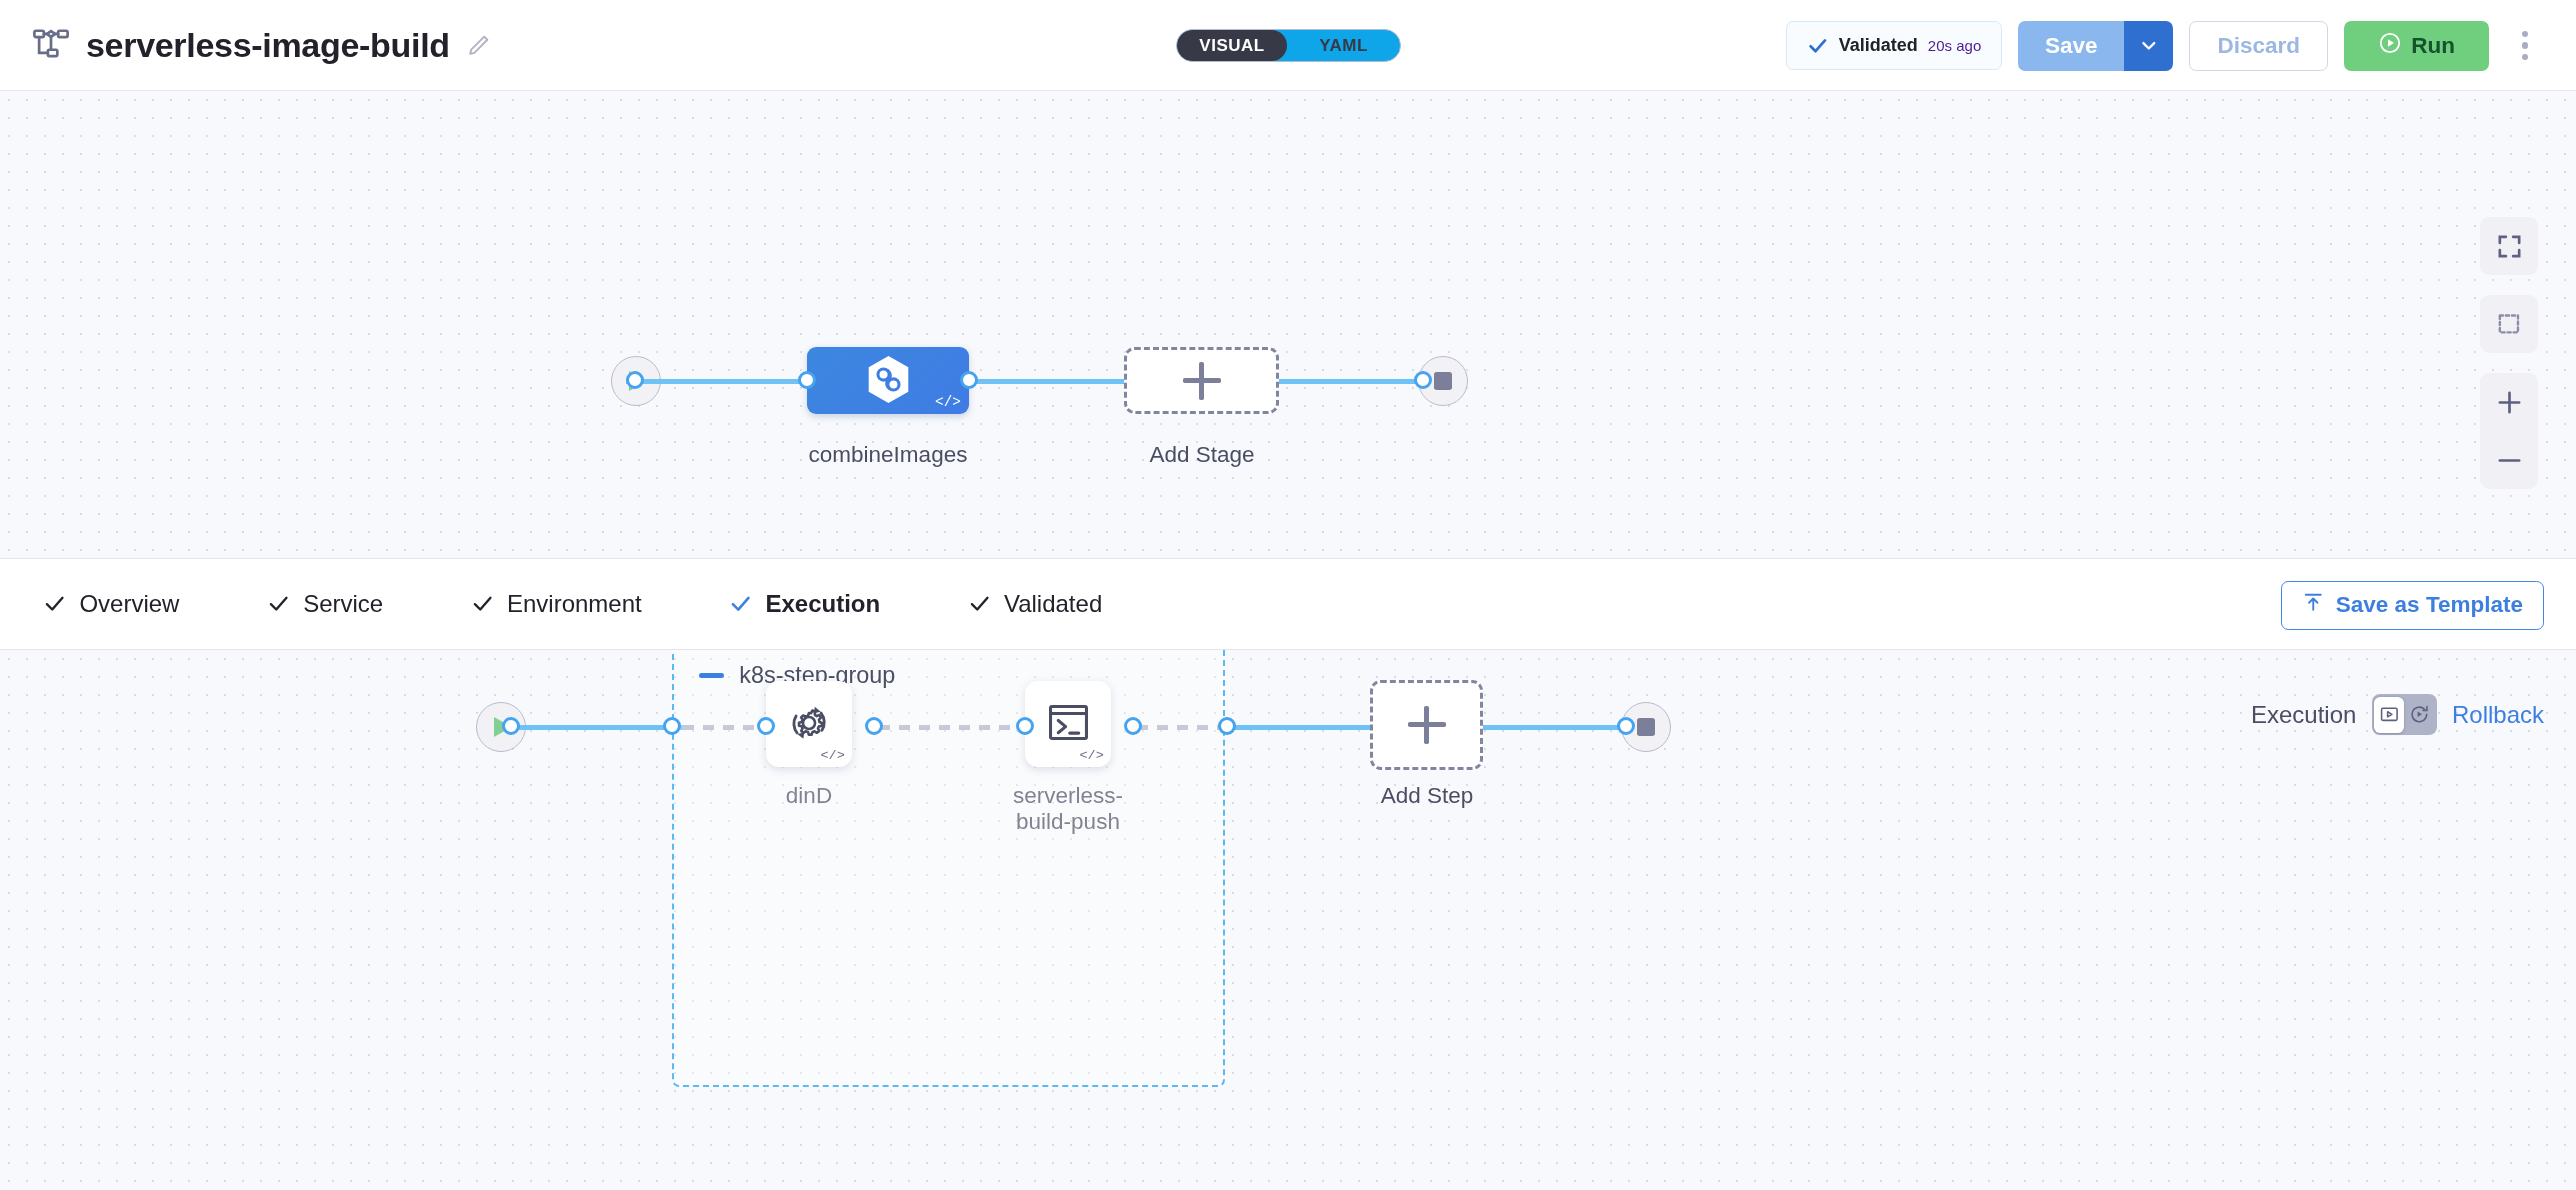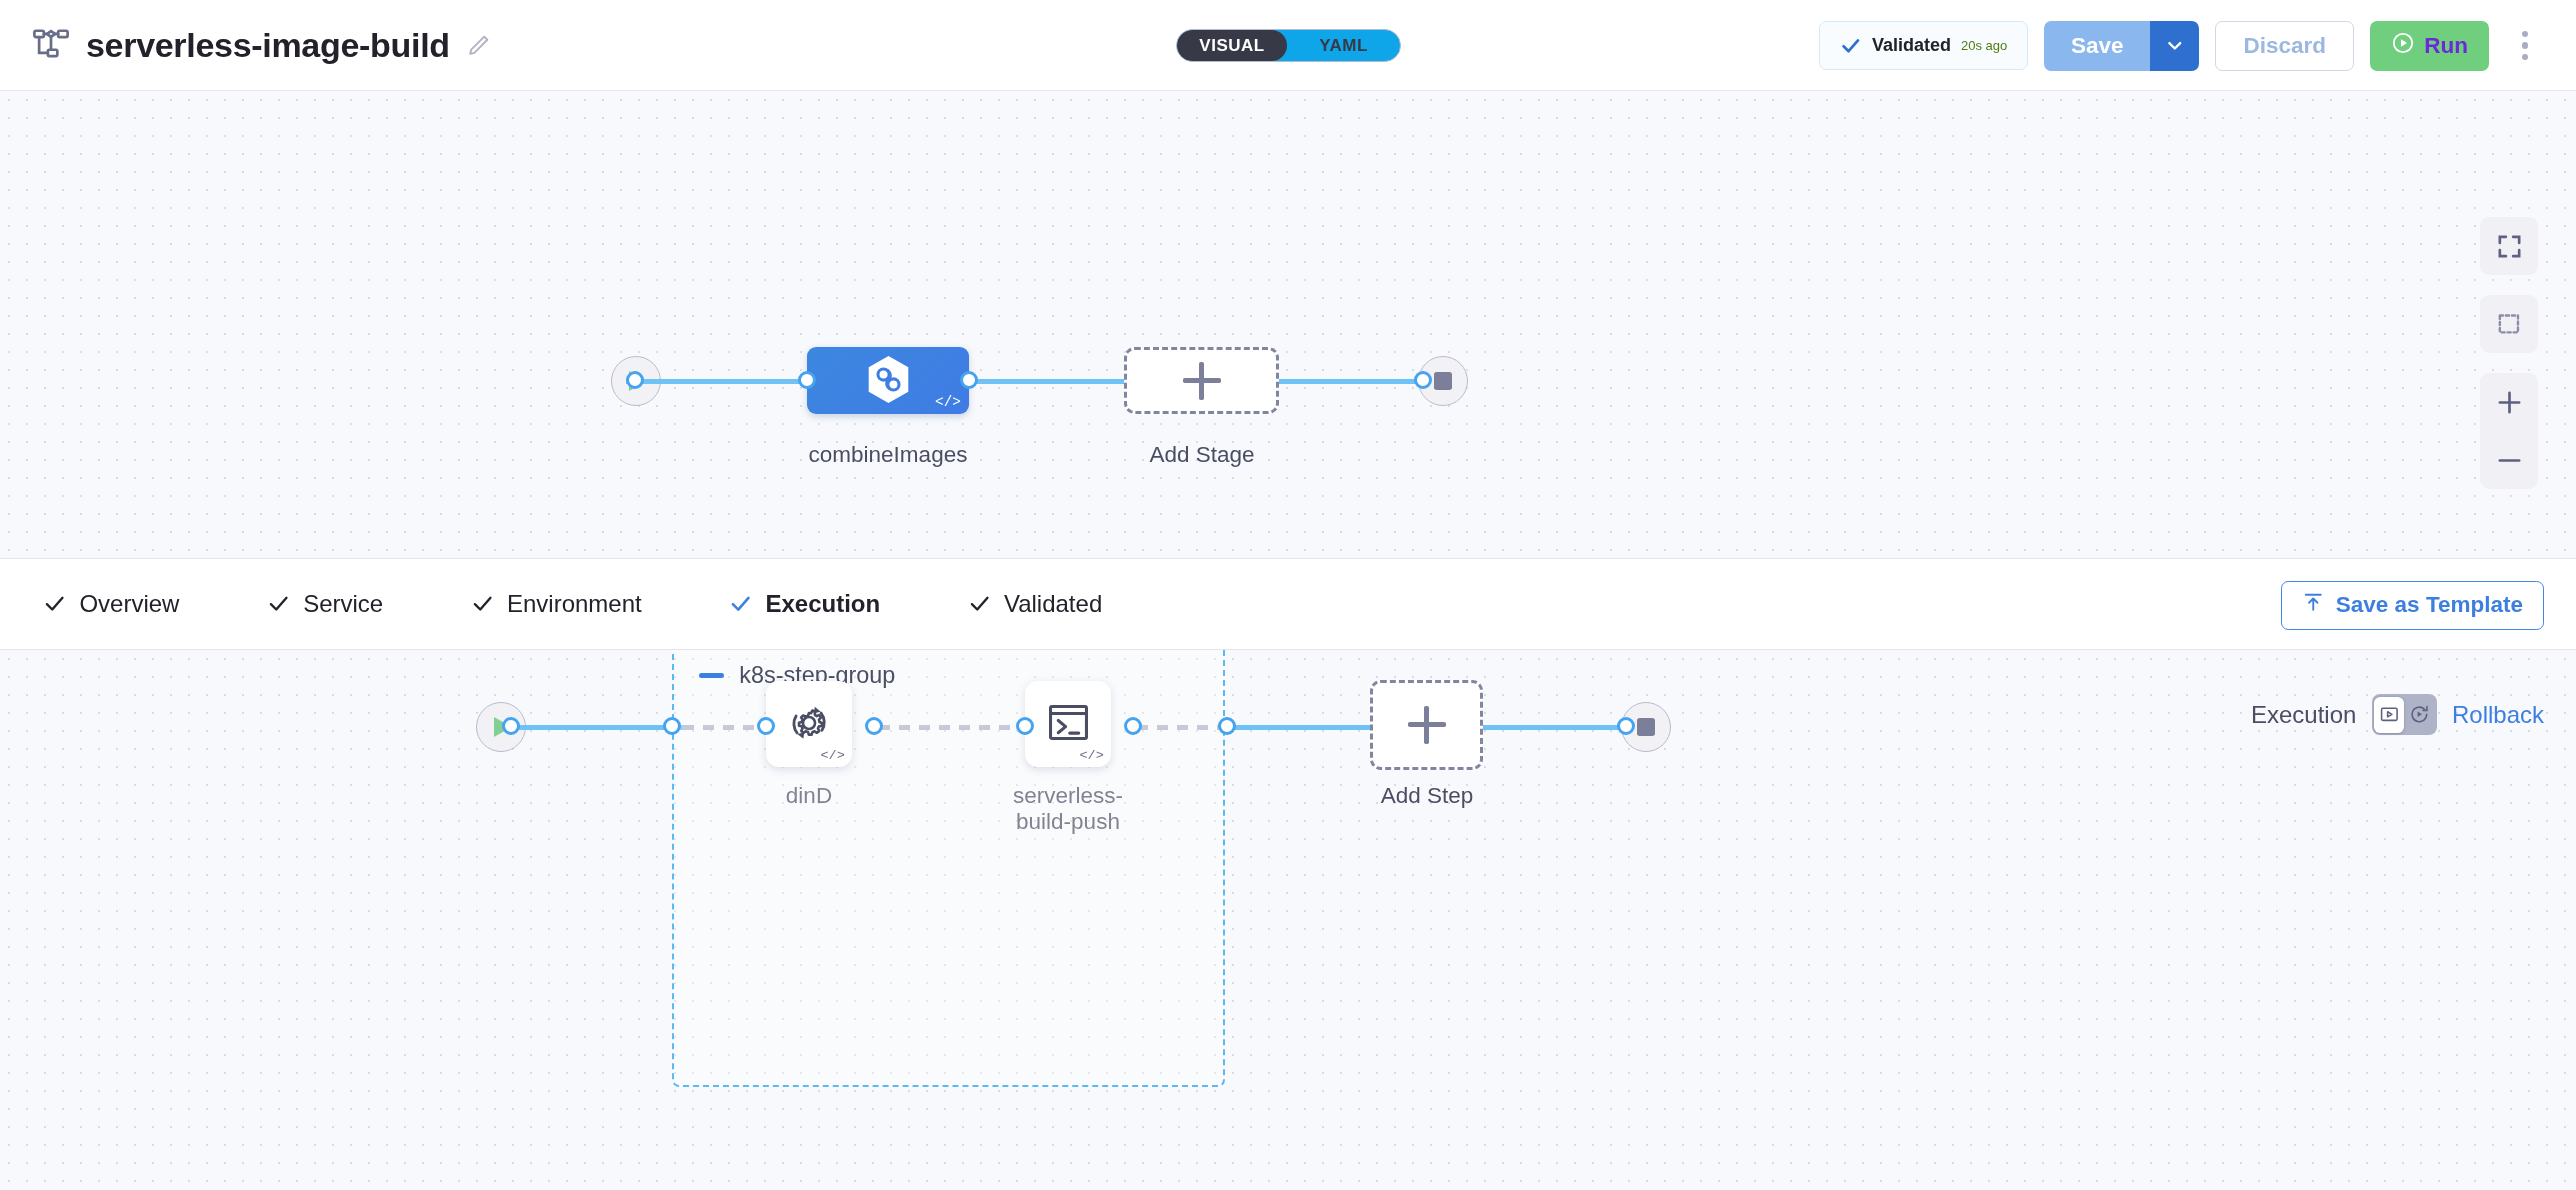--- a/index.html
+++ b/index.html
@@ -46,42 +46,42 @@
     display: flex; align-items: center; gap: 16px;
   }
   .validated-badge {
     height: 49px; padding: 0 20px;
     border: 0.9px solid #d3eafc; border-radius: 7.2px;
     background: #f8fcff;
     display: flex; align-items: center; gap: 10px;
   }
   .validated-check { width: 21.6px; height: 21.6px; display: block; }
   .validated-label { font-size: 18px; font-weight: bold; color: #22222a; }
-  .validated-time { font-size: 13px; color: #4d7c0f; }
+  .validated-time { font-size: 15px; color: #4c1d95; }
 
   .save-group { display: flex; height: 50px; border-radius: 7.2px; overflow: hidden; }
   .save-btn {
     background: #89b7ee; color: #ffffff;
     font-size: 22.5px; font-weight: bold;
     width: 106px; display: flex; align-items: center; justify-content: center;
     cursor: pointer;
   }
   .save-caret {
     background: #2f6fd0; width: 49px;
     display: flex; align-items: center; justify-content: center; cursor: pointer;
   }
   .discard-btn {
     height: 50px; width: 139px;
     border: 0.9px solid #cfd6e4; border-radius: 7.2px; background: #ffffff;
     color: #9cb7e0; font-size: 22.5px; font-weight: bold;
     display: flex; align-items: center; justify-content: center; cursor: pointer;
   }
   .run-btn {
-    height: 50px; padding: 0 21px; border-radius: 7.2px;
-    background: #6fcf7e; color: #6d28d9;
+    height: 50px; padding: 0 34px; border-radius: 7.2px;
+    background: #6fcf7e; color: #14532d;
     font-size: 22.5px; font-weight: bold;
     display: flex; align-items: center; justify-content: center; gap: 9px;
     cursor: pointer;
   }
   .kebab { width: 40px; height: 50px; display: flex; flex-direction: column;
            align-items: center; justify-content: center; gap: 5.4px; cursor: pointer; }
   .kebab i { width: 6.3px; height: 6.3px; border-radius: 50%; background: #a9adc4; display: block; }
 
   
   .canvas {

